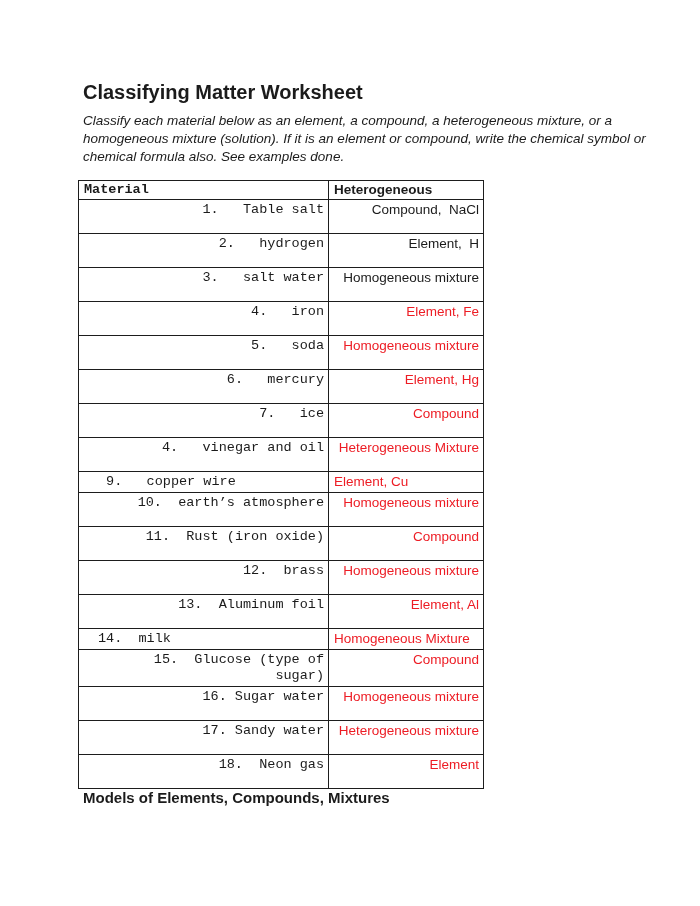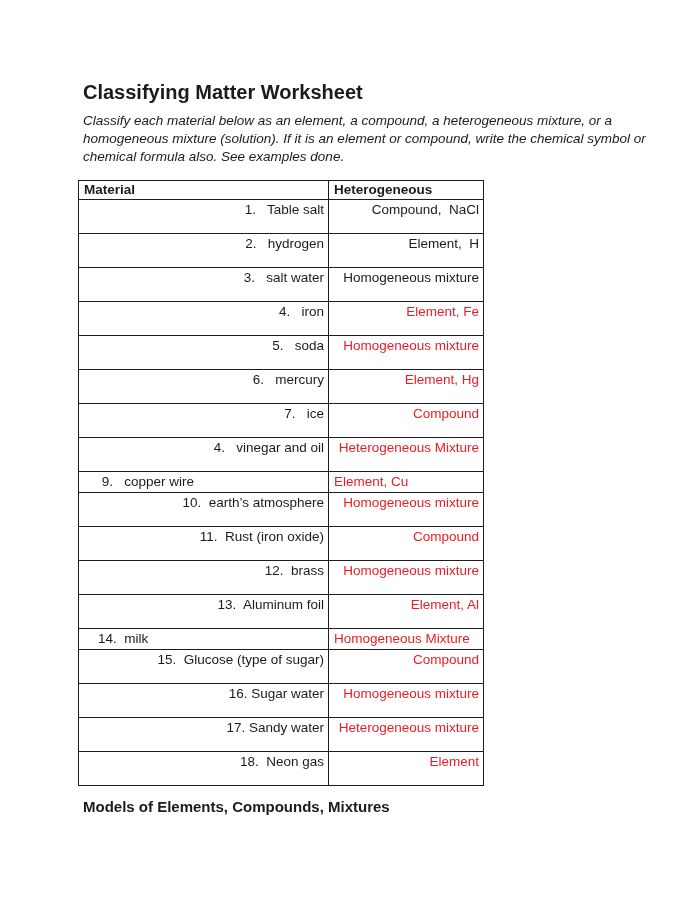--- a/index.html
+++ b/index.html
@@ -45,40 +45,40 @@
   }
   table.worksheet-table th,
   table.worksheet-table td {
     border: 1px solid #1d1d1d;
     box-sizing: border-box;
     vertical-align: top;
     text-align: left;
     white-space: pre-wrap;
     line-height: 16px;
   }
-  th.col-material, td.material { width: 250px; }
+  th.col-material, td.material { width: 250px; font-family: Liberation Mono, monospace; }
   th.col-class, td.classification { width: 155px; }
   table.worksheet-table th {
     font-weight: bold;
     height: 17px;
     padding: 1px 4px 1px 5px;
   }
   td.material {
     padding: 2px 4px 2px 19px;
   }
   td.classification {
     padding: 2px 4px 2px 5px;
   }
   tr.tall td { height: 34px; text-align: right; }
   tr.short td { height: 18px; }
   td.red {
     color: var(--answer-red, #ed1c24);
   }
   .section-heading {
-    margin: 12px 0 0 5px;
+    margin: 0 0 0 5px;
     font-size: 15px;
     font-weight: bold;
     line-height: 17px;
   }
 </style>
 </head>
 <body>
 
 <div class="page">
 

